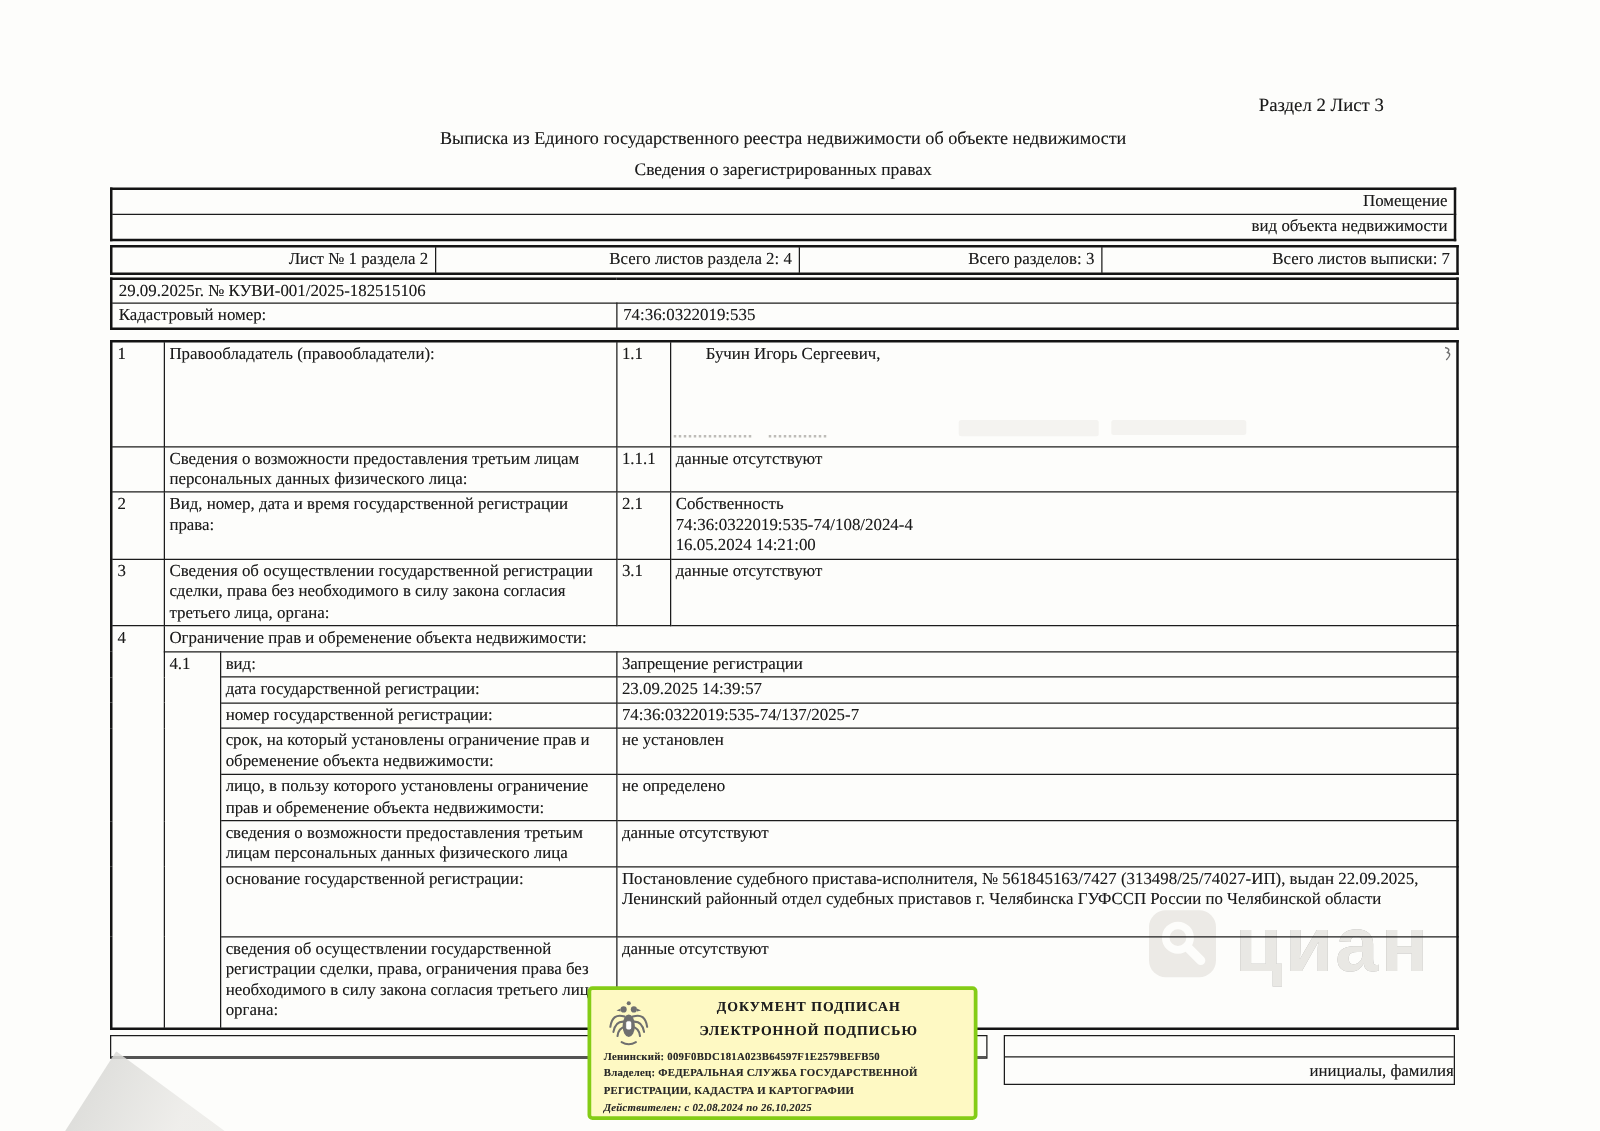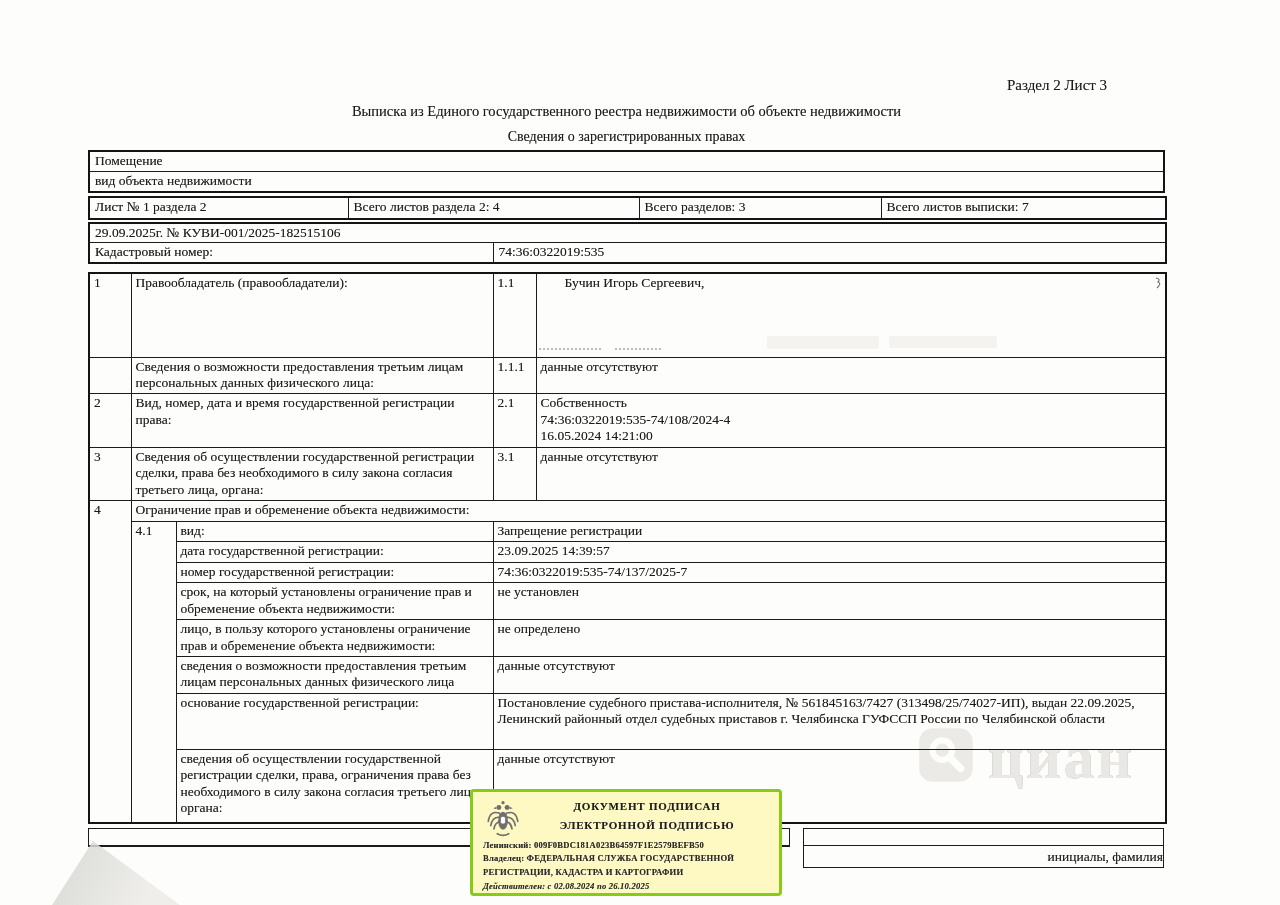--- a/index.html
+++ b/index.html
@@ -13,21 +13,21 @@
 
   
   .section-header { left:1007px; top:77px; font-size:15px; }
   .doc-title   { left:88px; top:103px; width:1077px; text-align:center; font-size:14.5px; }
   .doc-subtitle{ left:88px; top:129px; width:1077px; text-align:center; font-size:14px; }
 
   
   table.doc { border-collapse:collapse; table-layout:fixed; width:1077px; position:absolute; left:88px; background:transparent; }
   table.doc td { border:1.5px solid #1c1c1c; vertical-align:top; padding:1px 5px; font-size:13.5px; line-height:1.22; overflow:hidden; }
   table.doc { border:2px solid #141414; }
-  td.center { text-align:left; }
+  td.center { text-align:right; }
 
   
   #objectBox { top:150px; }
   #objectBox td { height:17px; }
 
   
   #sheetRow { top:196px; }
   #sheetRow td { height:18px; }
 
   
@@ -52,21 +52,21 @@
     background:#fef9c3; border:3px solid #84cc16; border-radius:4px; z-index:6;
     padding:5px 8px 3px 10px; box-sizing:border-box;
   }
   .stamp-head { margin-left:40px; text-align:center; font-weight:bold; font-size:11px; letter-spacing:.8px; line-height:1.75; color:#1d1d1d; }
   .stamp-small { font-size:8.6px; font-weight:bold; letter-spacing:.2px; line-height:1.62; color:#2a2a2a; margin-top:3px; }
   .stamp-small .validity { font-style:italic; font-weight:600; }
   .stamp-emblem { position:absolute; left:12px; top:7px; }
 
   
   .watermark { left:918px; top:726px; display:flex; align-items:center; gap:14px; z-index:0; }
-  .watermark-text { font-family:Liberation Serif, serif; font-weight:bold; font-size:62px; color:#e9e8e4; letter-spacing:2px; line-height:1; }
+  .watermark-text { font-family:Liberation Sans, sans-serif; font-weight:bold; font-size:62px; color:#e9e8e4; letter-spacing:2px; line-height:1; }
 
   
   .fold-artifact { left:52px; top:841px; width:128px; height:64px;
     background:linear-gradient(115deg,#d9d9d6 20%,#ecebe8 75%);
     clip-path:polygon(0 100%, 100% 100%, 32% 0); opacity:.85; z-index:2; }
   .smudge { background:#f4f3f0; border-radius:2px; }
   .dots-artifact { border-bottom:2px dotted #a9a7a2; opacity:.75; }
 </style>
 </head>
 <body>

